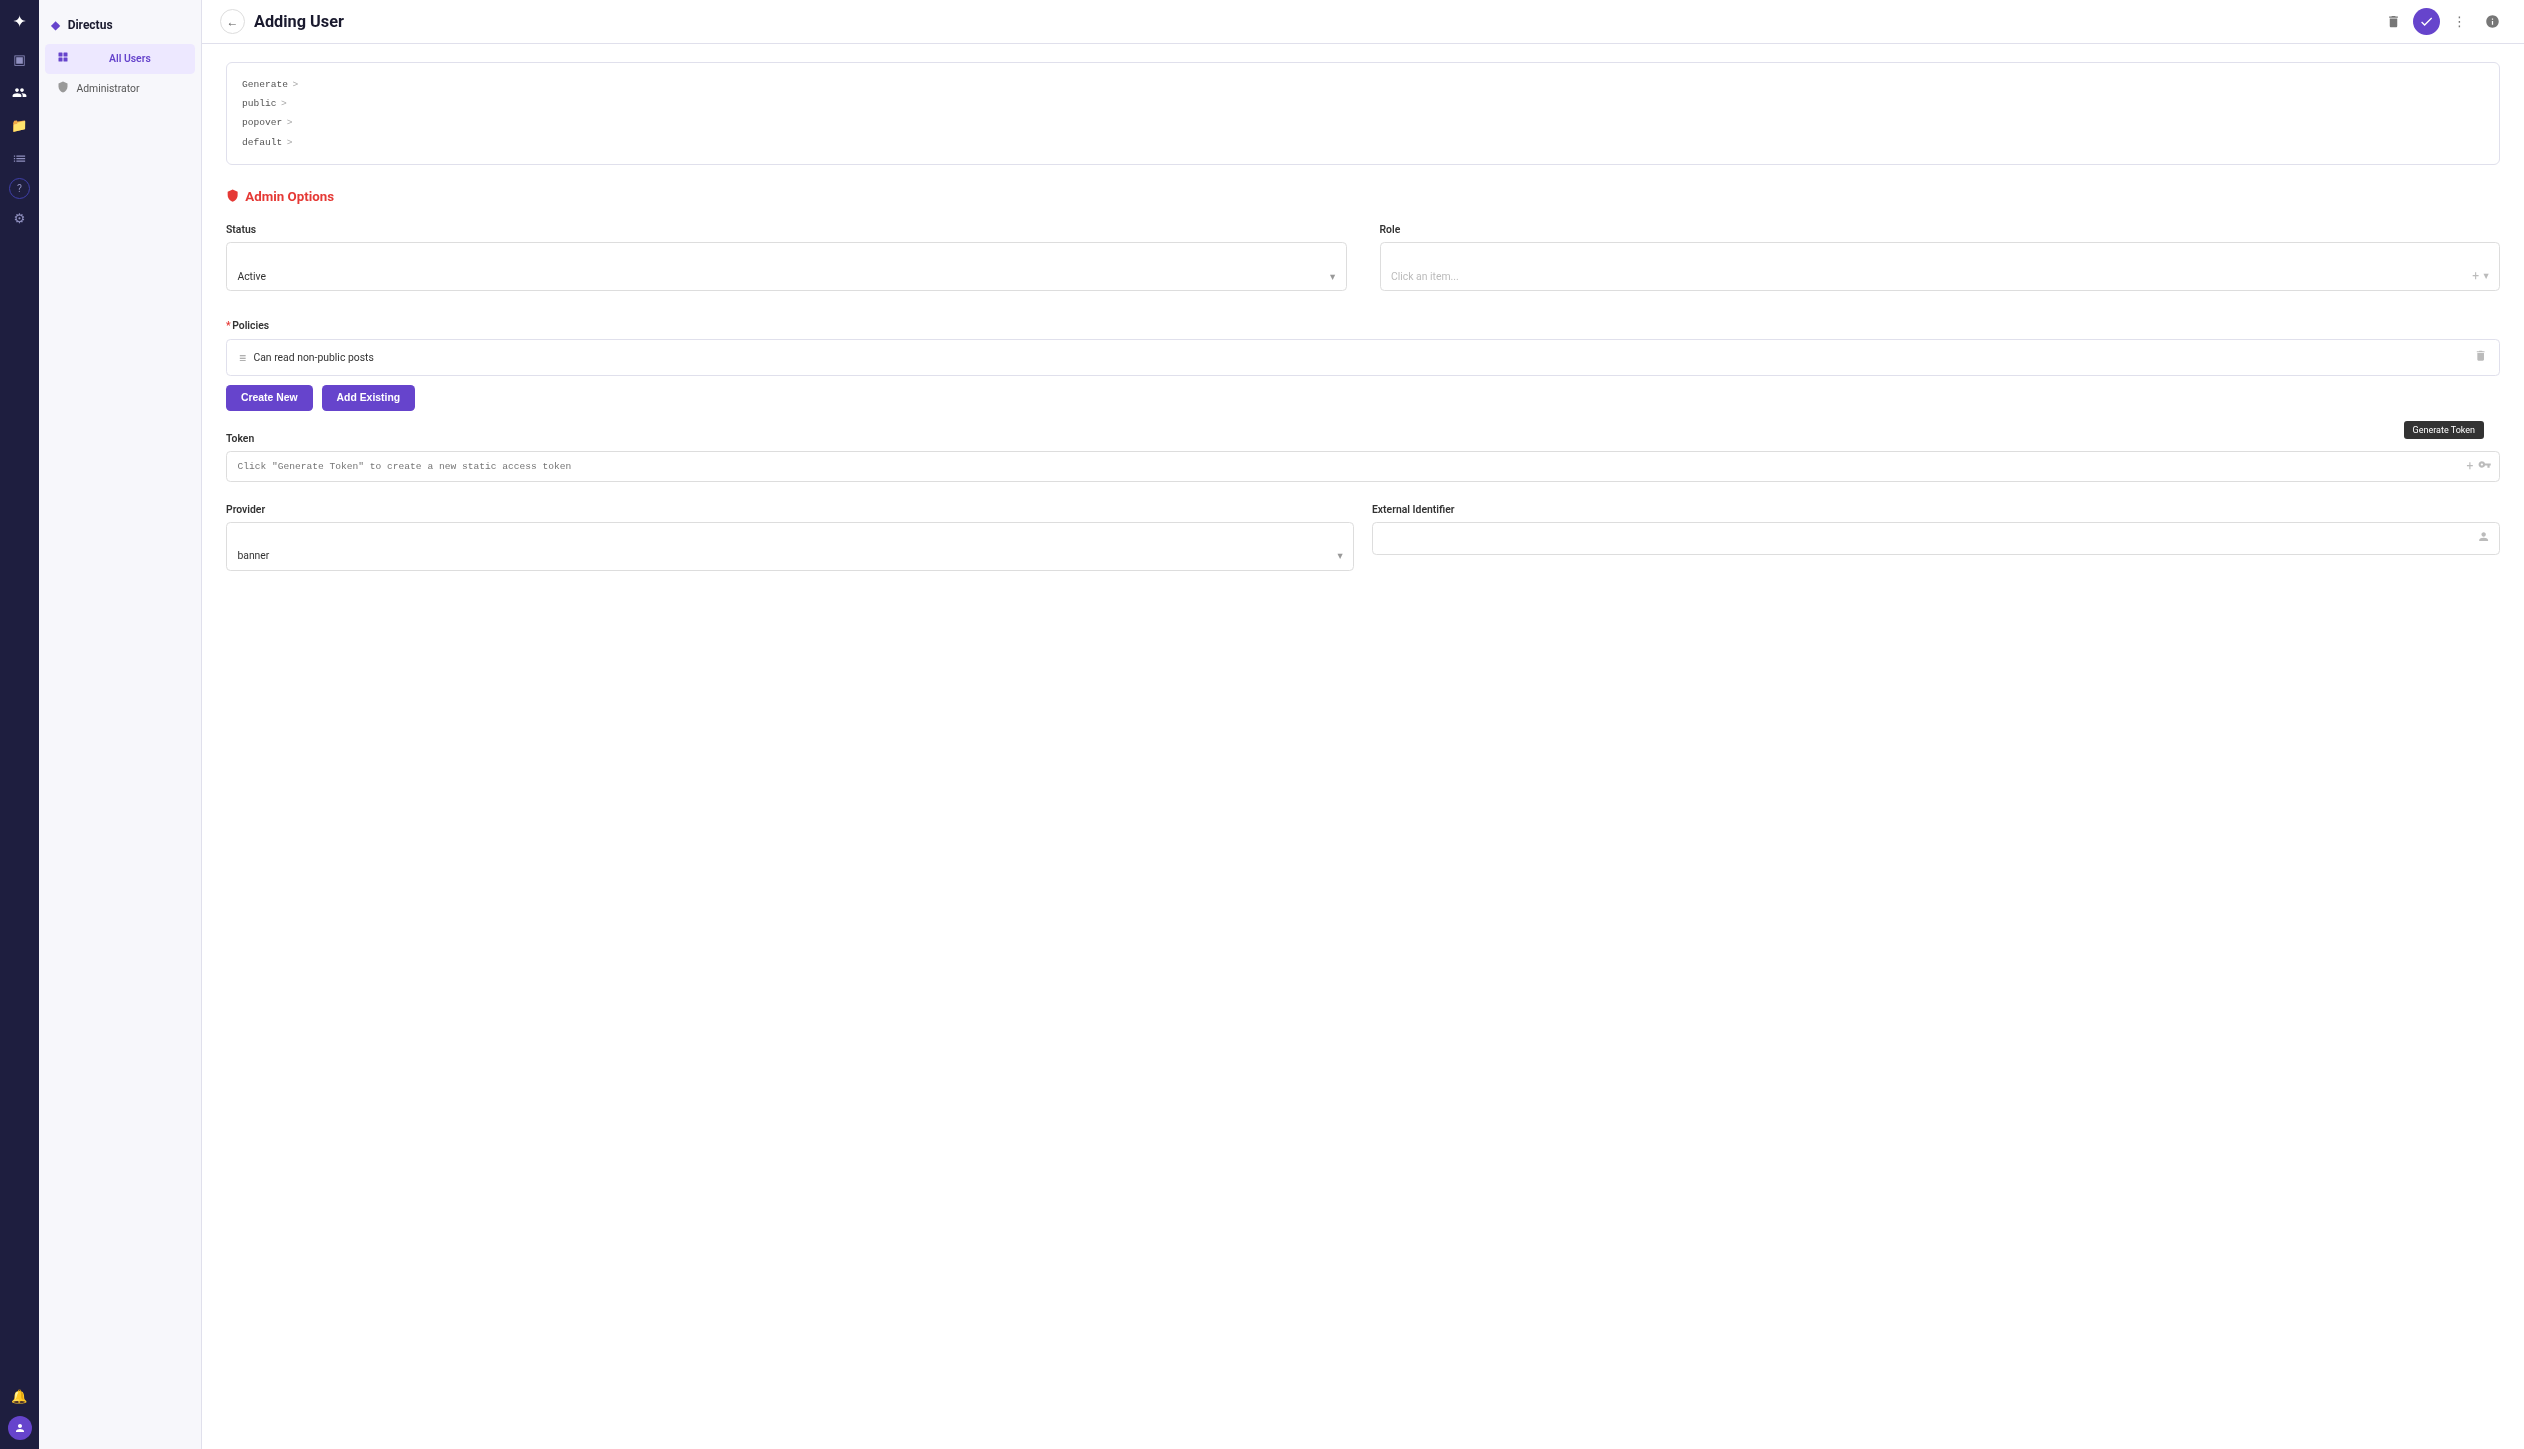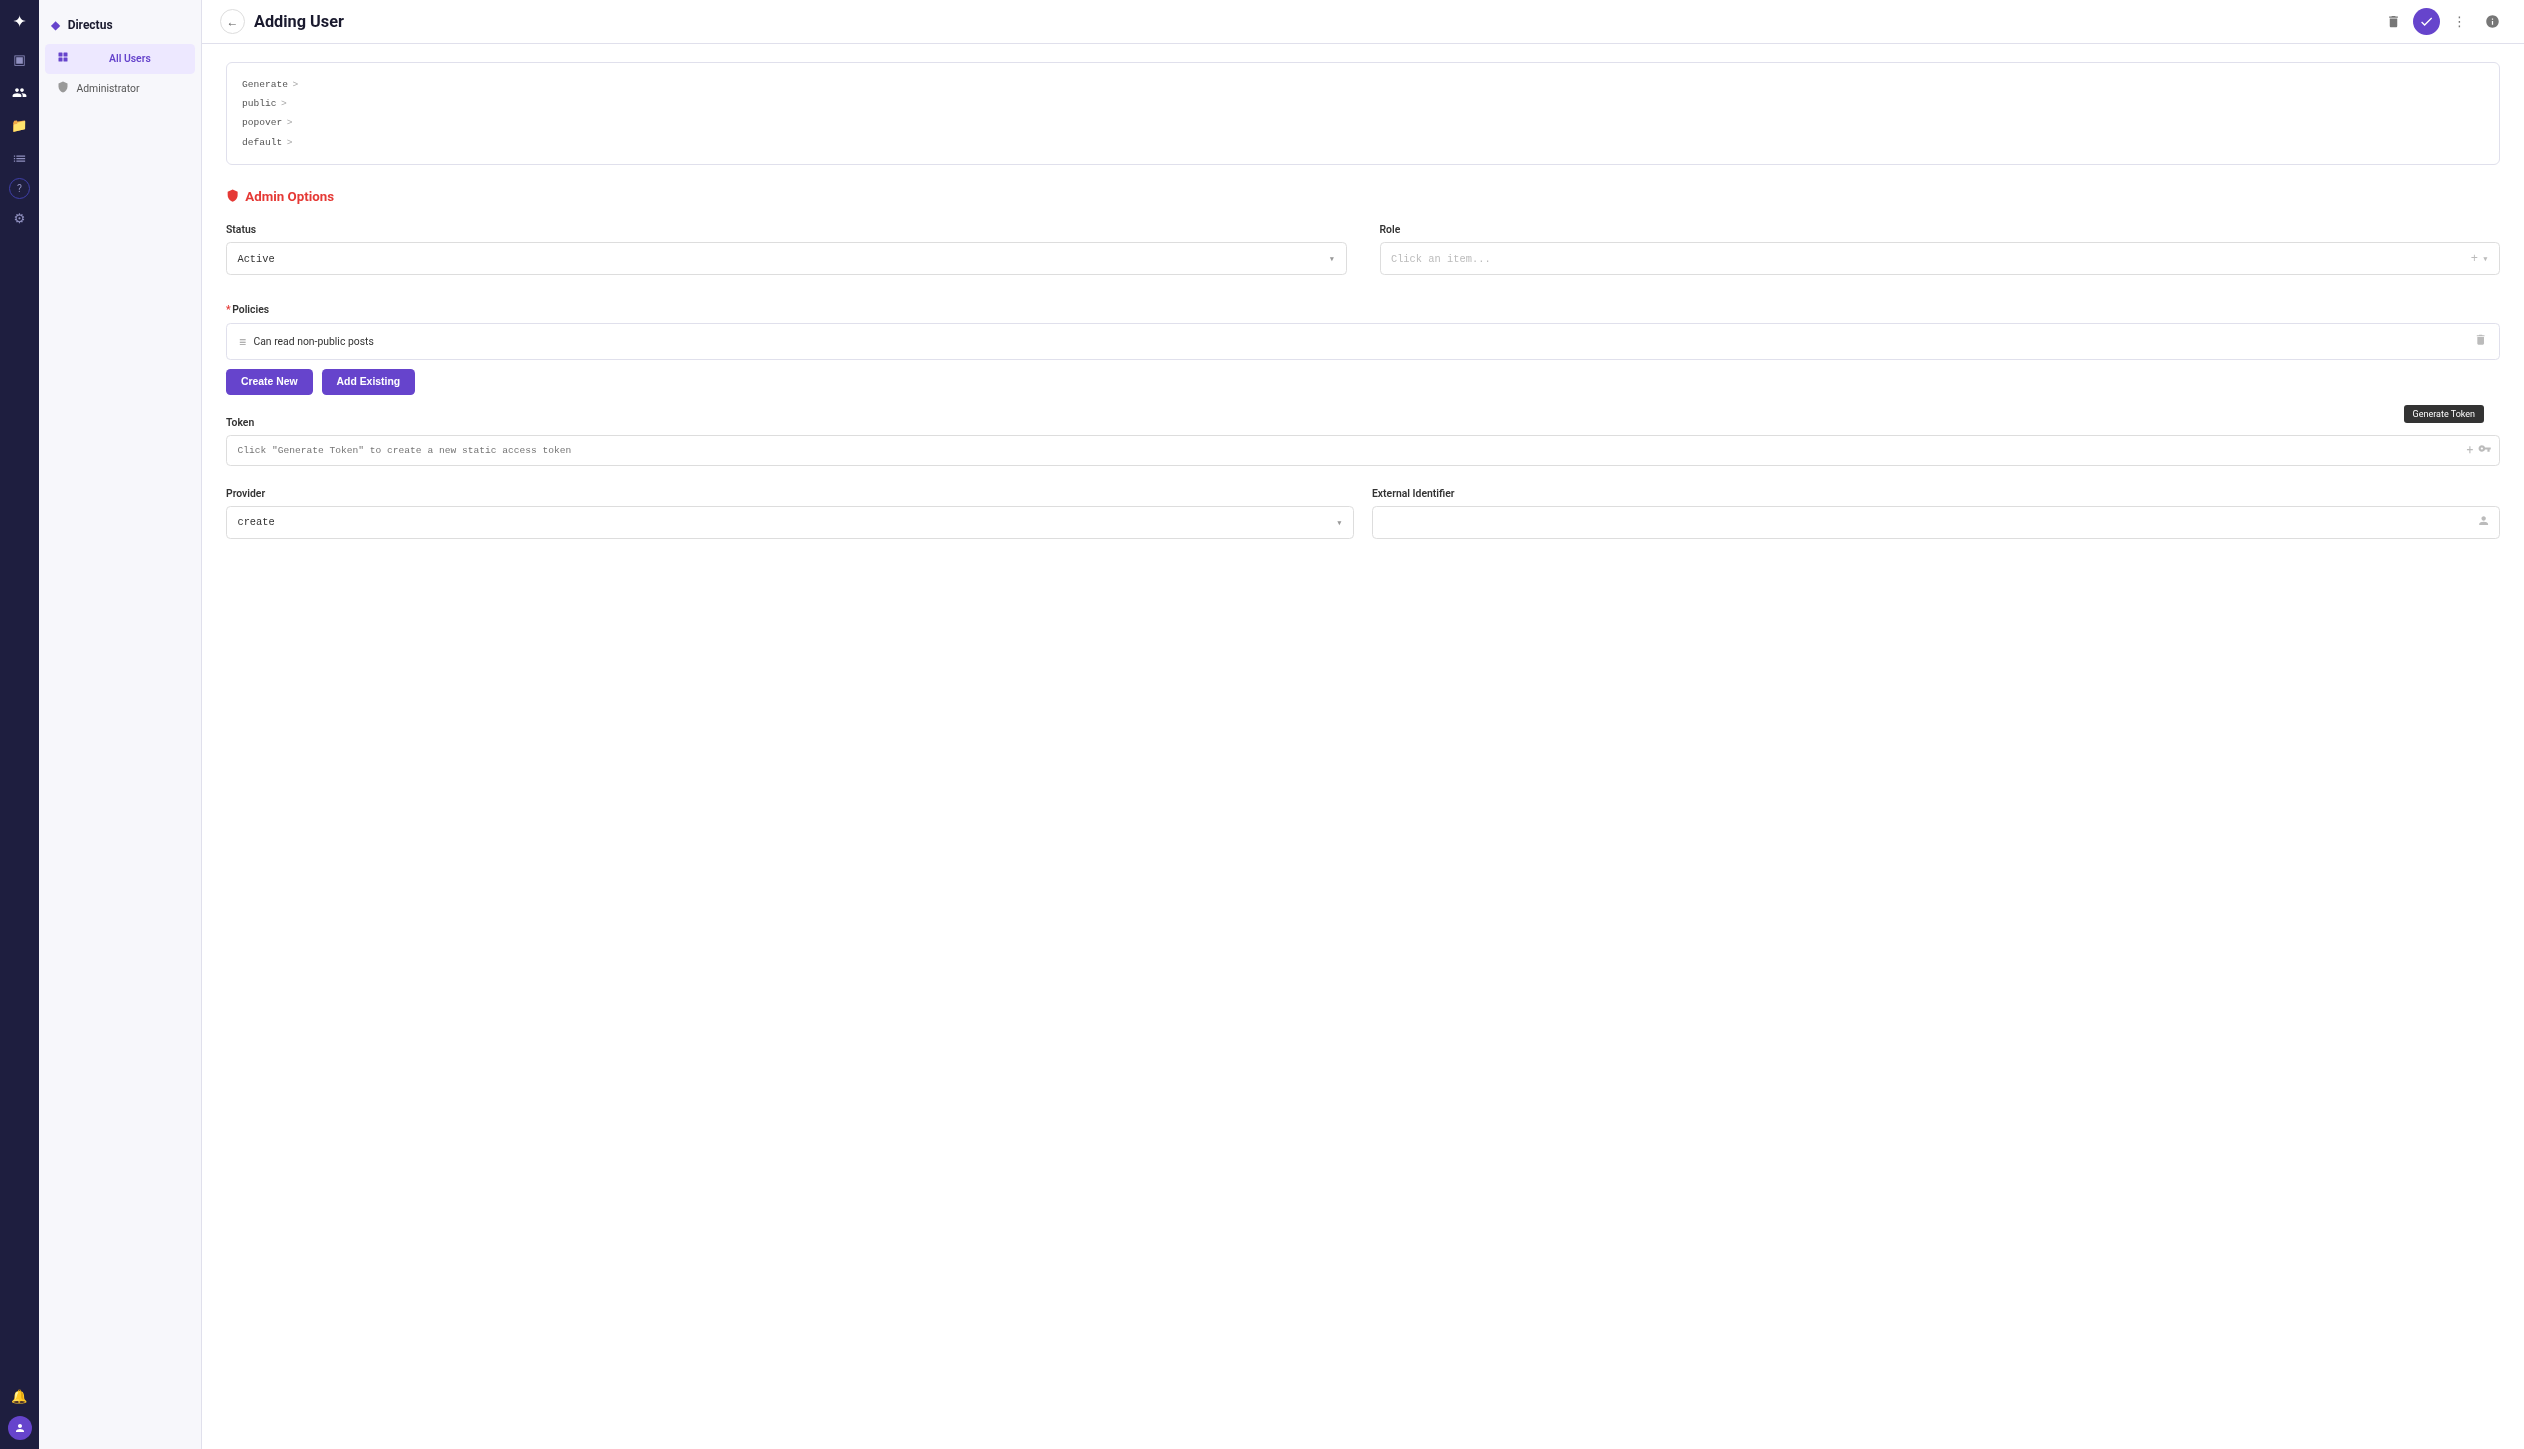--- a/index.html
+++ b/index.html
@@ -199,31 +199,30 @@
       gap: 6px;
       flex: 1;
     }
     .form-label {
       font-size: 10.4px;
       font-weight: 600;
       color: #333;
     }
     .form-select {
       display: flex;
-      align-items: center;
+      align-items: flex-end;
       justify-content: space-between;
       padding: 7.4px 10.4px;
       border: 0.7px solid #ddd;
       border-radius: 4.4px;
       background: #fff;
       cursor: pointer;
       font-size: 10.4px;
       color: #333;
-      height: 33px;
-      font-family: Liberation Mono, monospace;
+      height: 49px;
     }
     .form-select .chevron { color: #999; }
     .form-select .placeholder { color: #bbb; }
     .form-select-actions {
       display: flex;
       align-items: center;
       gap: 4.4px;
     }
     .form-select-actions .plus-icon { color: #bbb; font-size: 12px; }
     .form-select-actions .chevron { color: #bbb; font-size: 10.4px; }
@@ -510,21 +509,21 @@
               </svg>
           </span>
         </div>
       </div>
     </div>
 
     <div class="provider-row">
       <div class="form-group">
         <label class="form-label">Provider</label>
         <div class="form-select">
-          <span>create</span>
+          <span>banner</span>
           <span class="chevron">▾</span>
         </div>
       </div>
       <div class="form-group">
         <label class="form-label">External Identifier</label>
         <div class="ext-input-wrapper">
           <input class="ext-input" type="text" style="">
           <span class="ext-input-icon">
             <svg width="13.3" height="13.3" viewBox="0 0 24 24" fill="currentColor">
                 <path d="M12 12c2.21 0 4-1.79 4-4s-1.79-4-4-4-4 1.79-4 4 1.79 4 4 4zm0 2c-2.67 0-8 1.34-8 4v2h16v-2c0-2.66-5.33-4-8-4z"></path>

